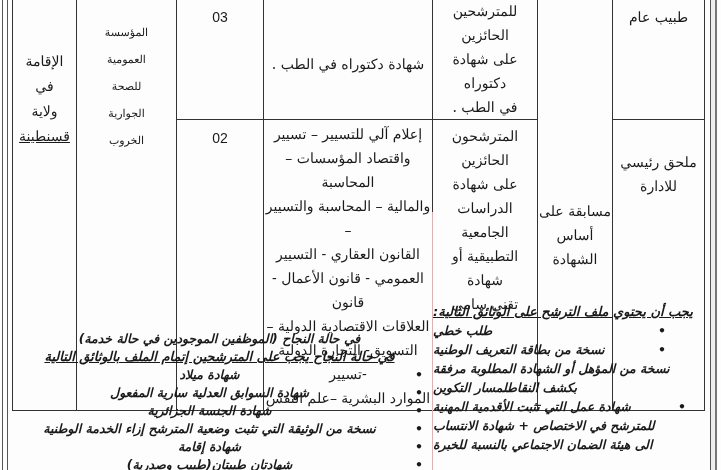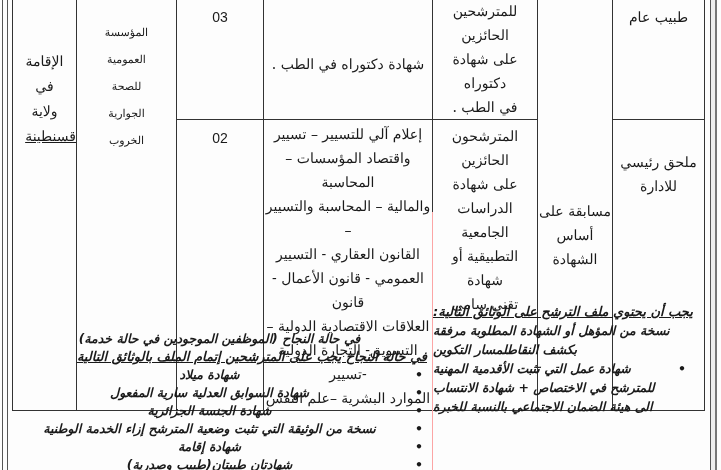--- a/index.html
+++ b/index.html
@@ -9,21 +9,21 @@
   }
   .frame-left { position:absolute; left:2px; top:0; width:4px; height:470px; border-left:1px solid #555; border-right:1px solid #555; }
   .frame-right { position:absolute; right:4px; top:0; width:4px; height:470px; border-left:1px solid #555; border-right:2px solid #777; background:#eee; }
   table.main {
     position:absolute; left:12px; top:-2px; width:692px; height:219px;
     border-collapse:collapse; direction:rtl; table-layout:fixed;
   }
   table.main td { border:1px solid #333; vertical-align:top; text-align:center; padding:0 0; font-size:14px; line-height:24px; }
   .num { font-family:"Liberation Sans", sans-serif; font-size:13px; padding-top:6px !important; }
   .mid { vertical-align:middle !important; }
-  .u { text-decoration:underline;text-align:right; }
+  .u { text-decoration:underline; }
   .right-block {
     position:absolute; left:432px; top:212px; width:272px; height:258px;
     border-left:1px solid #fca5a5; direction:rtl; text-align:left;
     font-family:"DejaVu Sans", sans-serif; font-style:italic; font-weight:bold; font-size:12.5px; line-height:19px;
     padding-right:4px; box-sizing:border-box;
   }
   .left-block {
     position:absolute; left:12px; top:330px; width:415px; direction:rtl; text-align:center;
     font-family:"DejaVu Sans", sans-serif; font-style:italic; font-weight:bold; font-size:12.5px; line-height:18px;
   }
@@ -101,20 +101,24 @@
       <div>التسويق- التجارة الدولية -تسيير</div>
       <div>الموارد البشرية –علم النفس</div>
     </td>
     <td class="num"><span>02</span></td>
   </tr>
 </tbody>
   </table>
 
 <div class="right-block">
   <div class="rb-head">يجب أن يحتوي ملف الترشح على الوثائق التالية:</div>
+  <ul class="bul">
+    <li style="margin-right:30px">طلب خطي</li>
+    <li style="margin-right:30px">نسخة من بطاقة التعريف الوطنية</li>
+  </ul>
   <div>نسخة من المؤهل أو الشهادة المطلوبة مرفقة بكشف النقاطلمسار التكوين</div>
   <ul class="bul">
     <li style="margin-right:10px">شهادة عمل التي تثبت الأقدمية المهنية للمترشح في الاختصاص + شهادة الانتساب الى هيئة الضمان الاجتماعي بالنسبة للخبرة</li>
   </ul>
 </div>
 
 <div class="left-block">
   <div>في حالة النجاح (الموظفين الموجودين في حالة خدمة)</div>
   <div class="u" style="font-size:13px">في حالة النجاح يجب على المترشحين إتمام الملف بالوثائق التالية</div>
   <ul class="bul lb-list">

